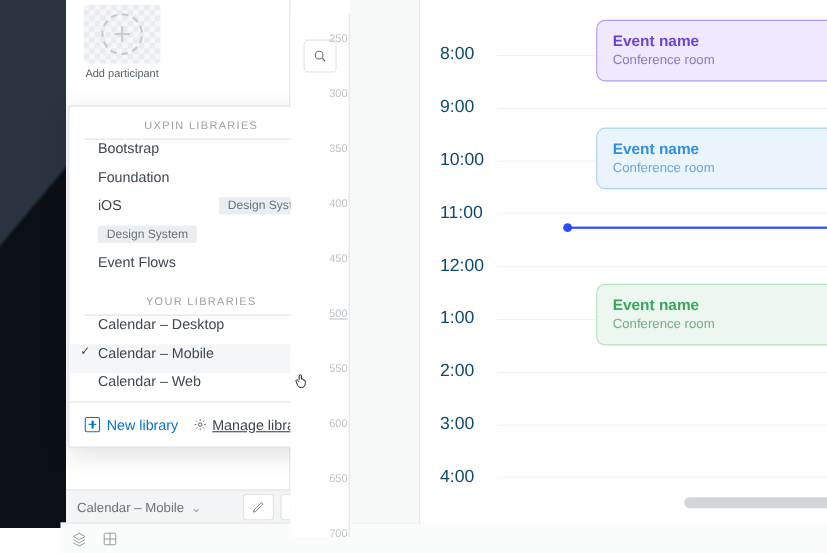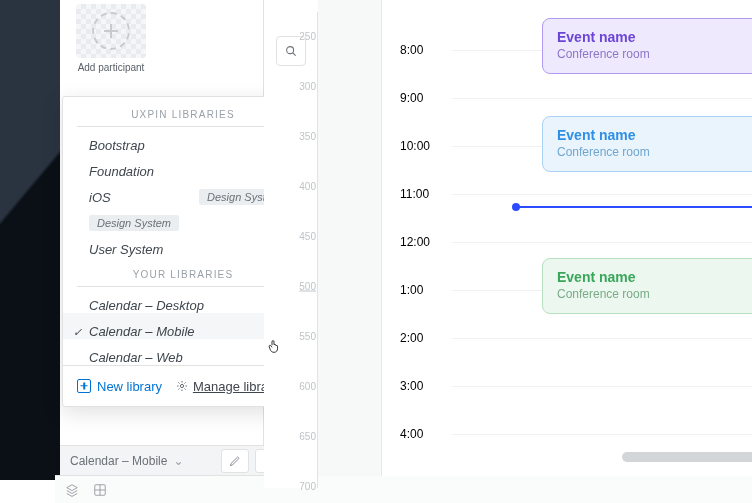--- a/index.html
+++ b/index.html
@@ -70,40 +70,40 @@
   #search-btn{position:absolute;left:12px;top:24px;width:28px;height:28px;border:1px solid var(--border);
     border-radius:4px;display:flex;align-items:center;justify-content:center;color:#6a7178;}
   #search-btn svg{width:14px;height:14px;stroke:currentColor;fill:none;stroke-width:1.8;}
   .ruler{position:absolute;left:0;top:0;width:54px;height:100%;}
   .tickL{position:absolute;right:2px;font-size:10px;color:var(--ruler);transform:translateY(-50%);}
 
   
   #canvas{position:absolute;left:318px;top:0;right:0;height:476px;background:var(--canvas);overflow:hidden;}
   #artboard{position:absolute;left:64px;top:-20px;width:380px;background:#fff;box-shadow:0 0 0 1px #e6e8ea;
     bottom:-40px;}
-  .hourL{position:absolute;left:18px;font-size:12px;color:#000000;transform:translateY(-50%);}
+  .hourL{position:absolute;left:18px;font-size:16px;color:#0c4a6e;transform:translateY(-50%);}
   .slot-line{position:absolute;left:70px;right:0;height:1px;background:#f0f1f3;}
 
   .event{position:absolute;left:160px;width:250px;border-radius:8px;padding:10px 14px 12px;box-sizing:border-box;}
   .event .title{font-weight:600;font-size:14px;margin-bottom:2px;}
   .event .room{font-size:12px;}
 
   .now-line{position:absolute;left:130px;right:0;height:2px;}
   .now-line .dot{position:absolute;left:0;top:-3px;width:8px;height:8px;border-radius:50%;}
   .now-line .bar{position:absolute;left:6px;right:0;top:0;height:2px;}
 
   .bot-placeholder{position:absolute;height:10px;border-radius:5px;background:var(--placeholder);}
 
   
   #popover{position:absolute;left:62px;top:96px;width:240px;background:#fff;border:1px solid var(--border);
     border-radius:3px;box-shadow:0 6px 22px rgba(0,0,0,0.12);}
   .pop-section-title{text-align:center;font-size:10px;letter-spacing:1.2px;color:#9aa1a8;padding:12px 0 6px;}
   .pop-hr{height:1px;background:var(--border);margin:0 14px;}
-  .pop-item{display:flex;align-items:flex-end;height:26px;padding:0 14px 0 26px;font-size:13px;color:#3f464d;
-    position:relative;cursor:default;font-style:italic;}
+  .pop-item{display:flex;align-items:flex-start;height:26px;padding:0 14px 0 26px;font-size:13px;color:#3f464d;
+    position:relative;cursor:default;}
   .pop-item .name{flex:1;}
   .pop-item .badge{font-size:11px;background:var(--badge);color:#6a7178;padding:2px 8px;border-radius:2px;}
   .pop-item.selected{background:#f4f6f7;}
   .pop-item .check{position:absolute;left:10px;color:#3f464d;font-size:11px;}
   .pop-footer{display:flex;align-items:center;height:40px;padding:0 14px;border-top:1px solid var(--border);}
   .pop-footer .newlib{color:var(--link);font-size:13px;display:flex;align-items:flex-start;gap:6px;}
   .pop-footer .newlib .box{width:12px;height:12px;border:1.5px solid var(--link);border-radius:2px;position:relative;}
   .pop-footer .newlib .box::before,.pop-footer .newlib .box::after{content:"";position:absolute;background:var(--link);left:50%;top:50%;transform:translate(-50%,-50%);}
   .pop-footer .newlib .box::before{width:7px;height:1.5px;}
   .pop-footer .newlib .box::after{width:1.5px;height:7px;}
@@ -141,21 +141,21 @@
           <span class="name">Foundation</span>
         </div>
         <div class="pop-item">
           <span class="name">iOS</span>
           <span class="badge">Design System</span>
         </div>
         <div class="pop-item">
           <span class="badge">Design System</span>
         </div>
         <div class="pop-item">
-          <span class="name">User System</span>
+          <span class="name">Event Flows</span>
         </div>
       </div>
     <div class="pop-section-title">YOUR LIBRARIES</div>
     <div class="pop-hr"></div>
     <div id="your-list">
         <div class="pop-item">
           <span class="name">Calendar – Desktop</span>
         </div>
         <div class="pop-item selected">
           <span class="check">✓</span>

